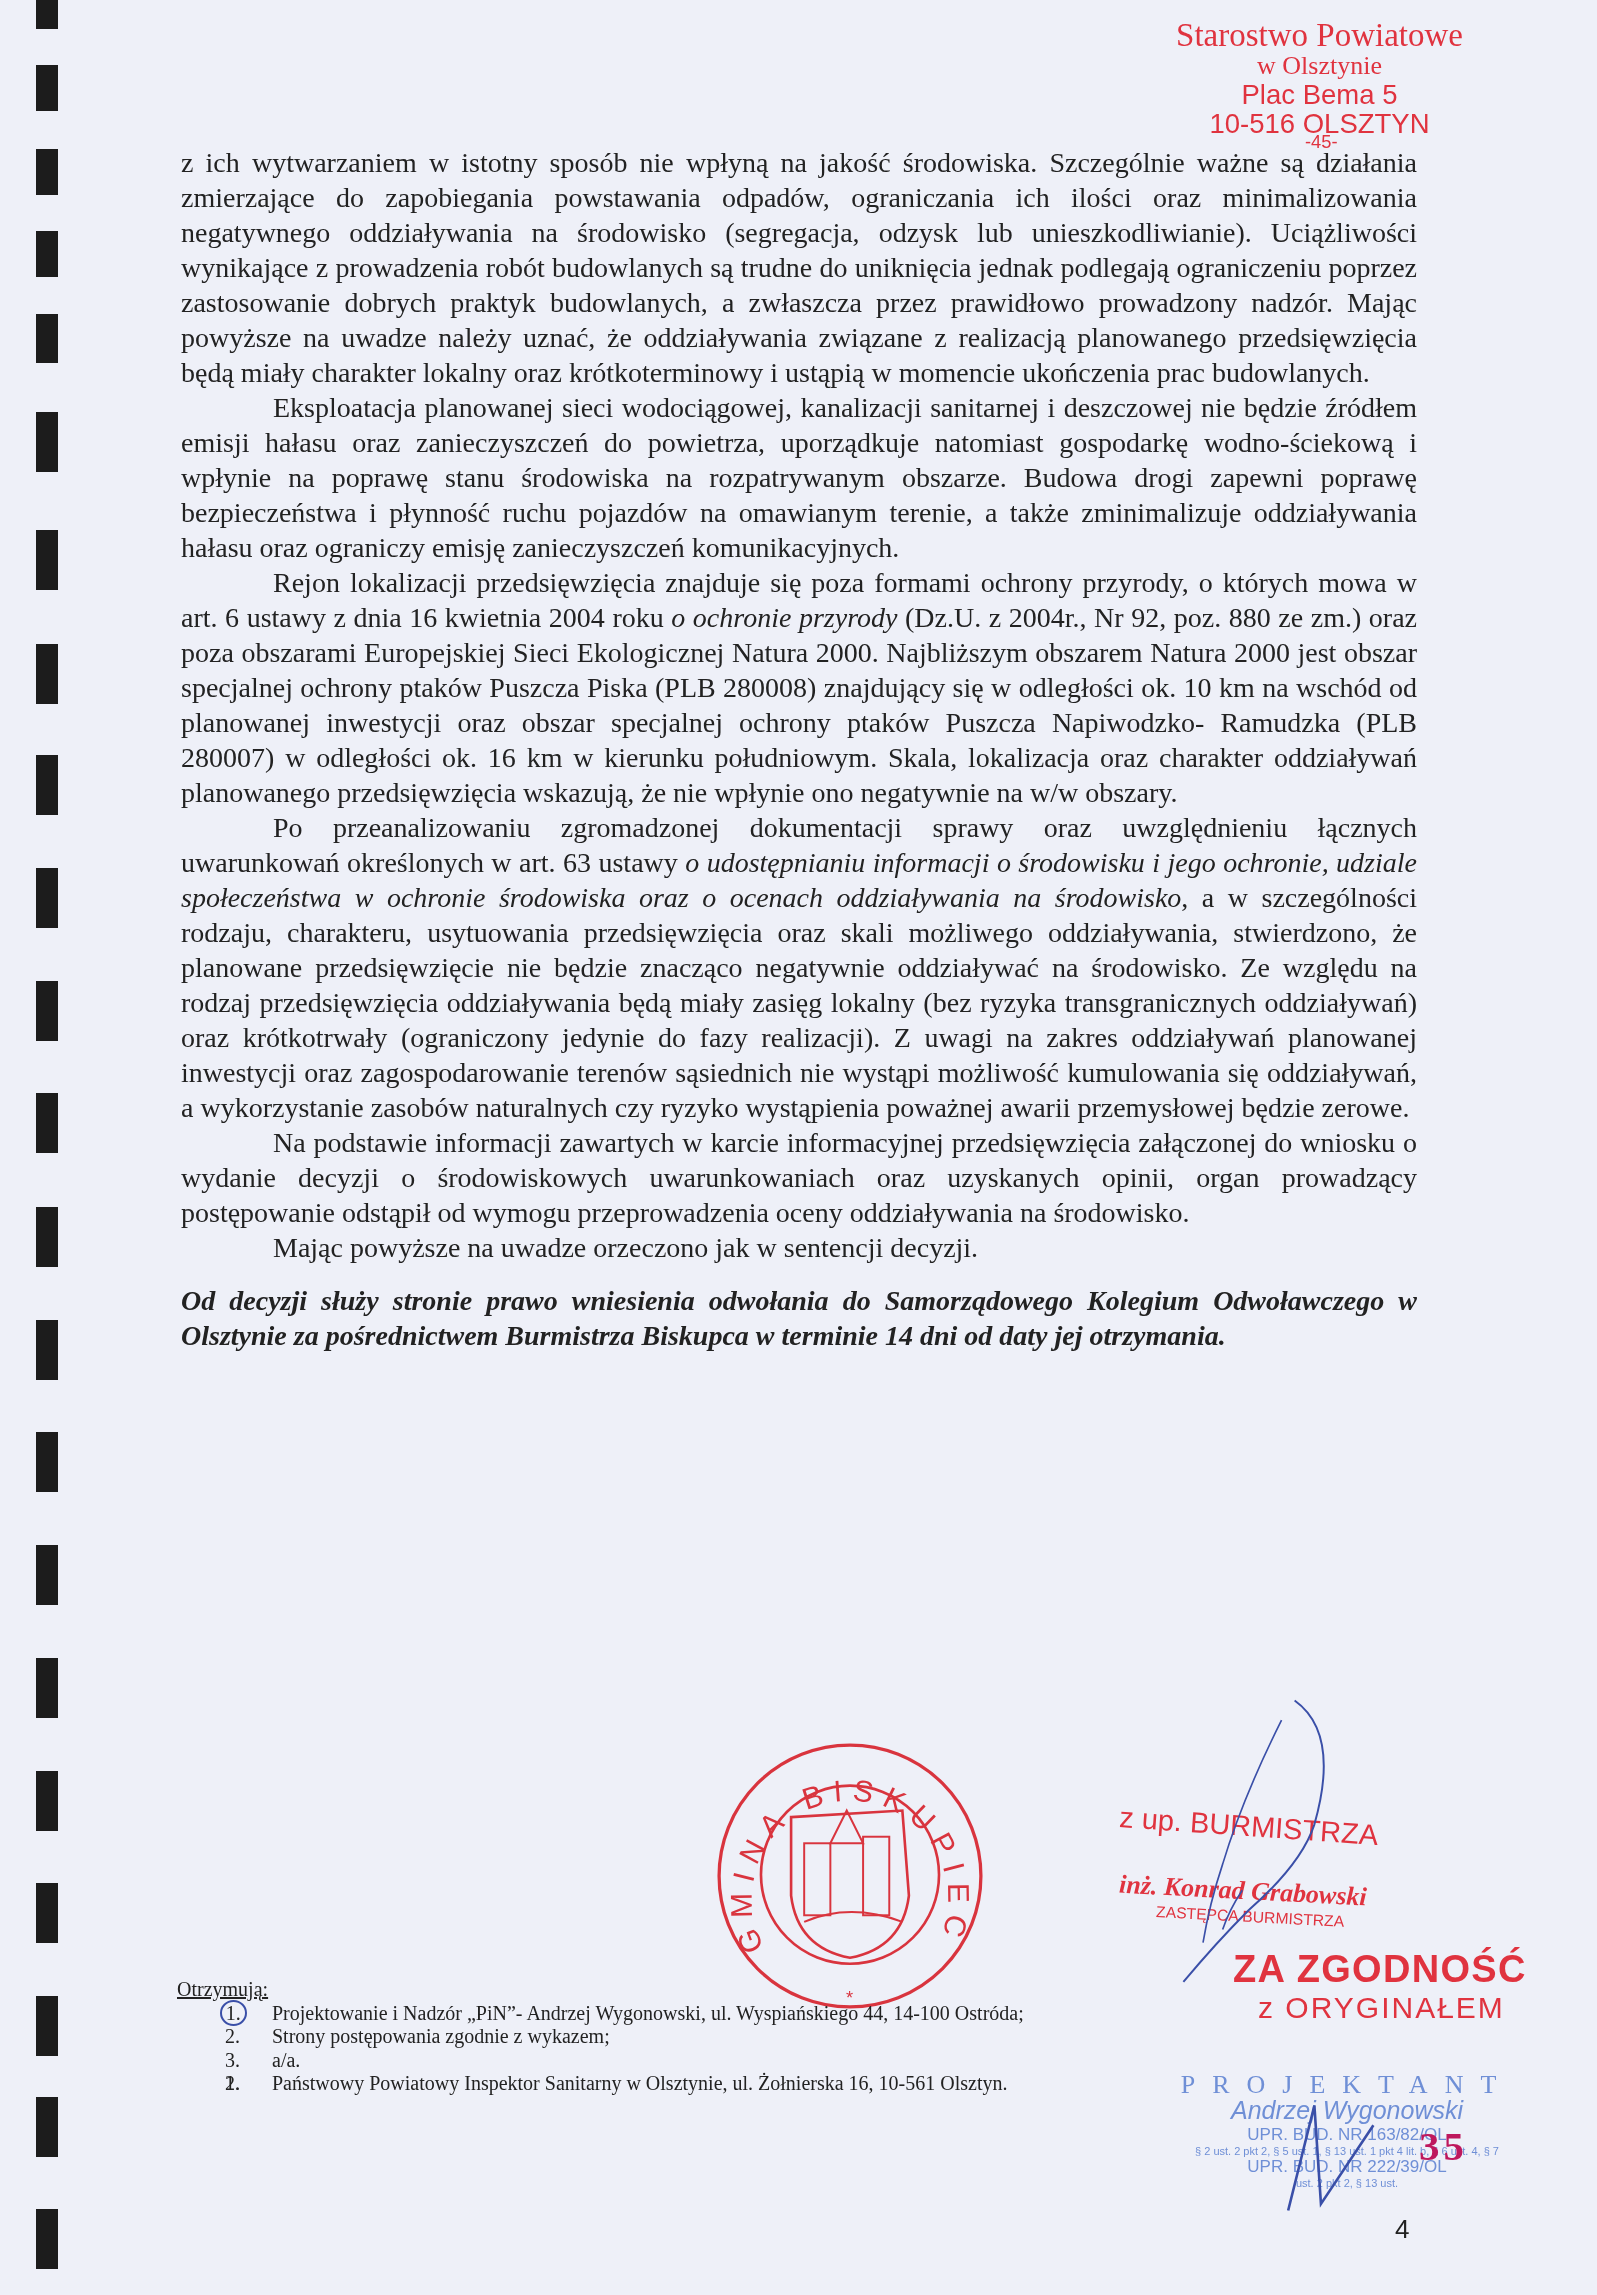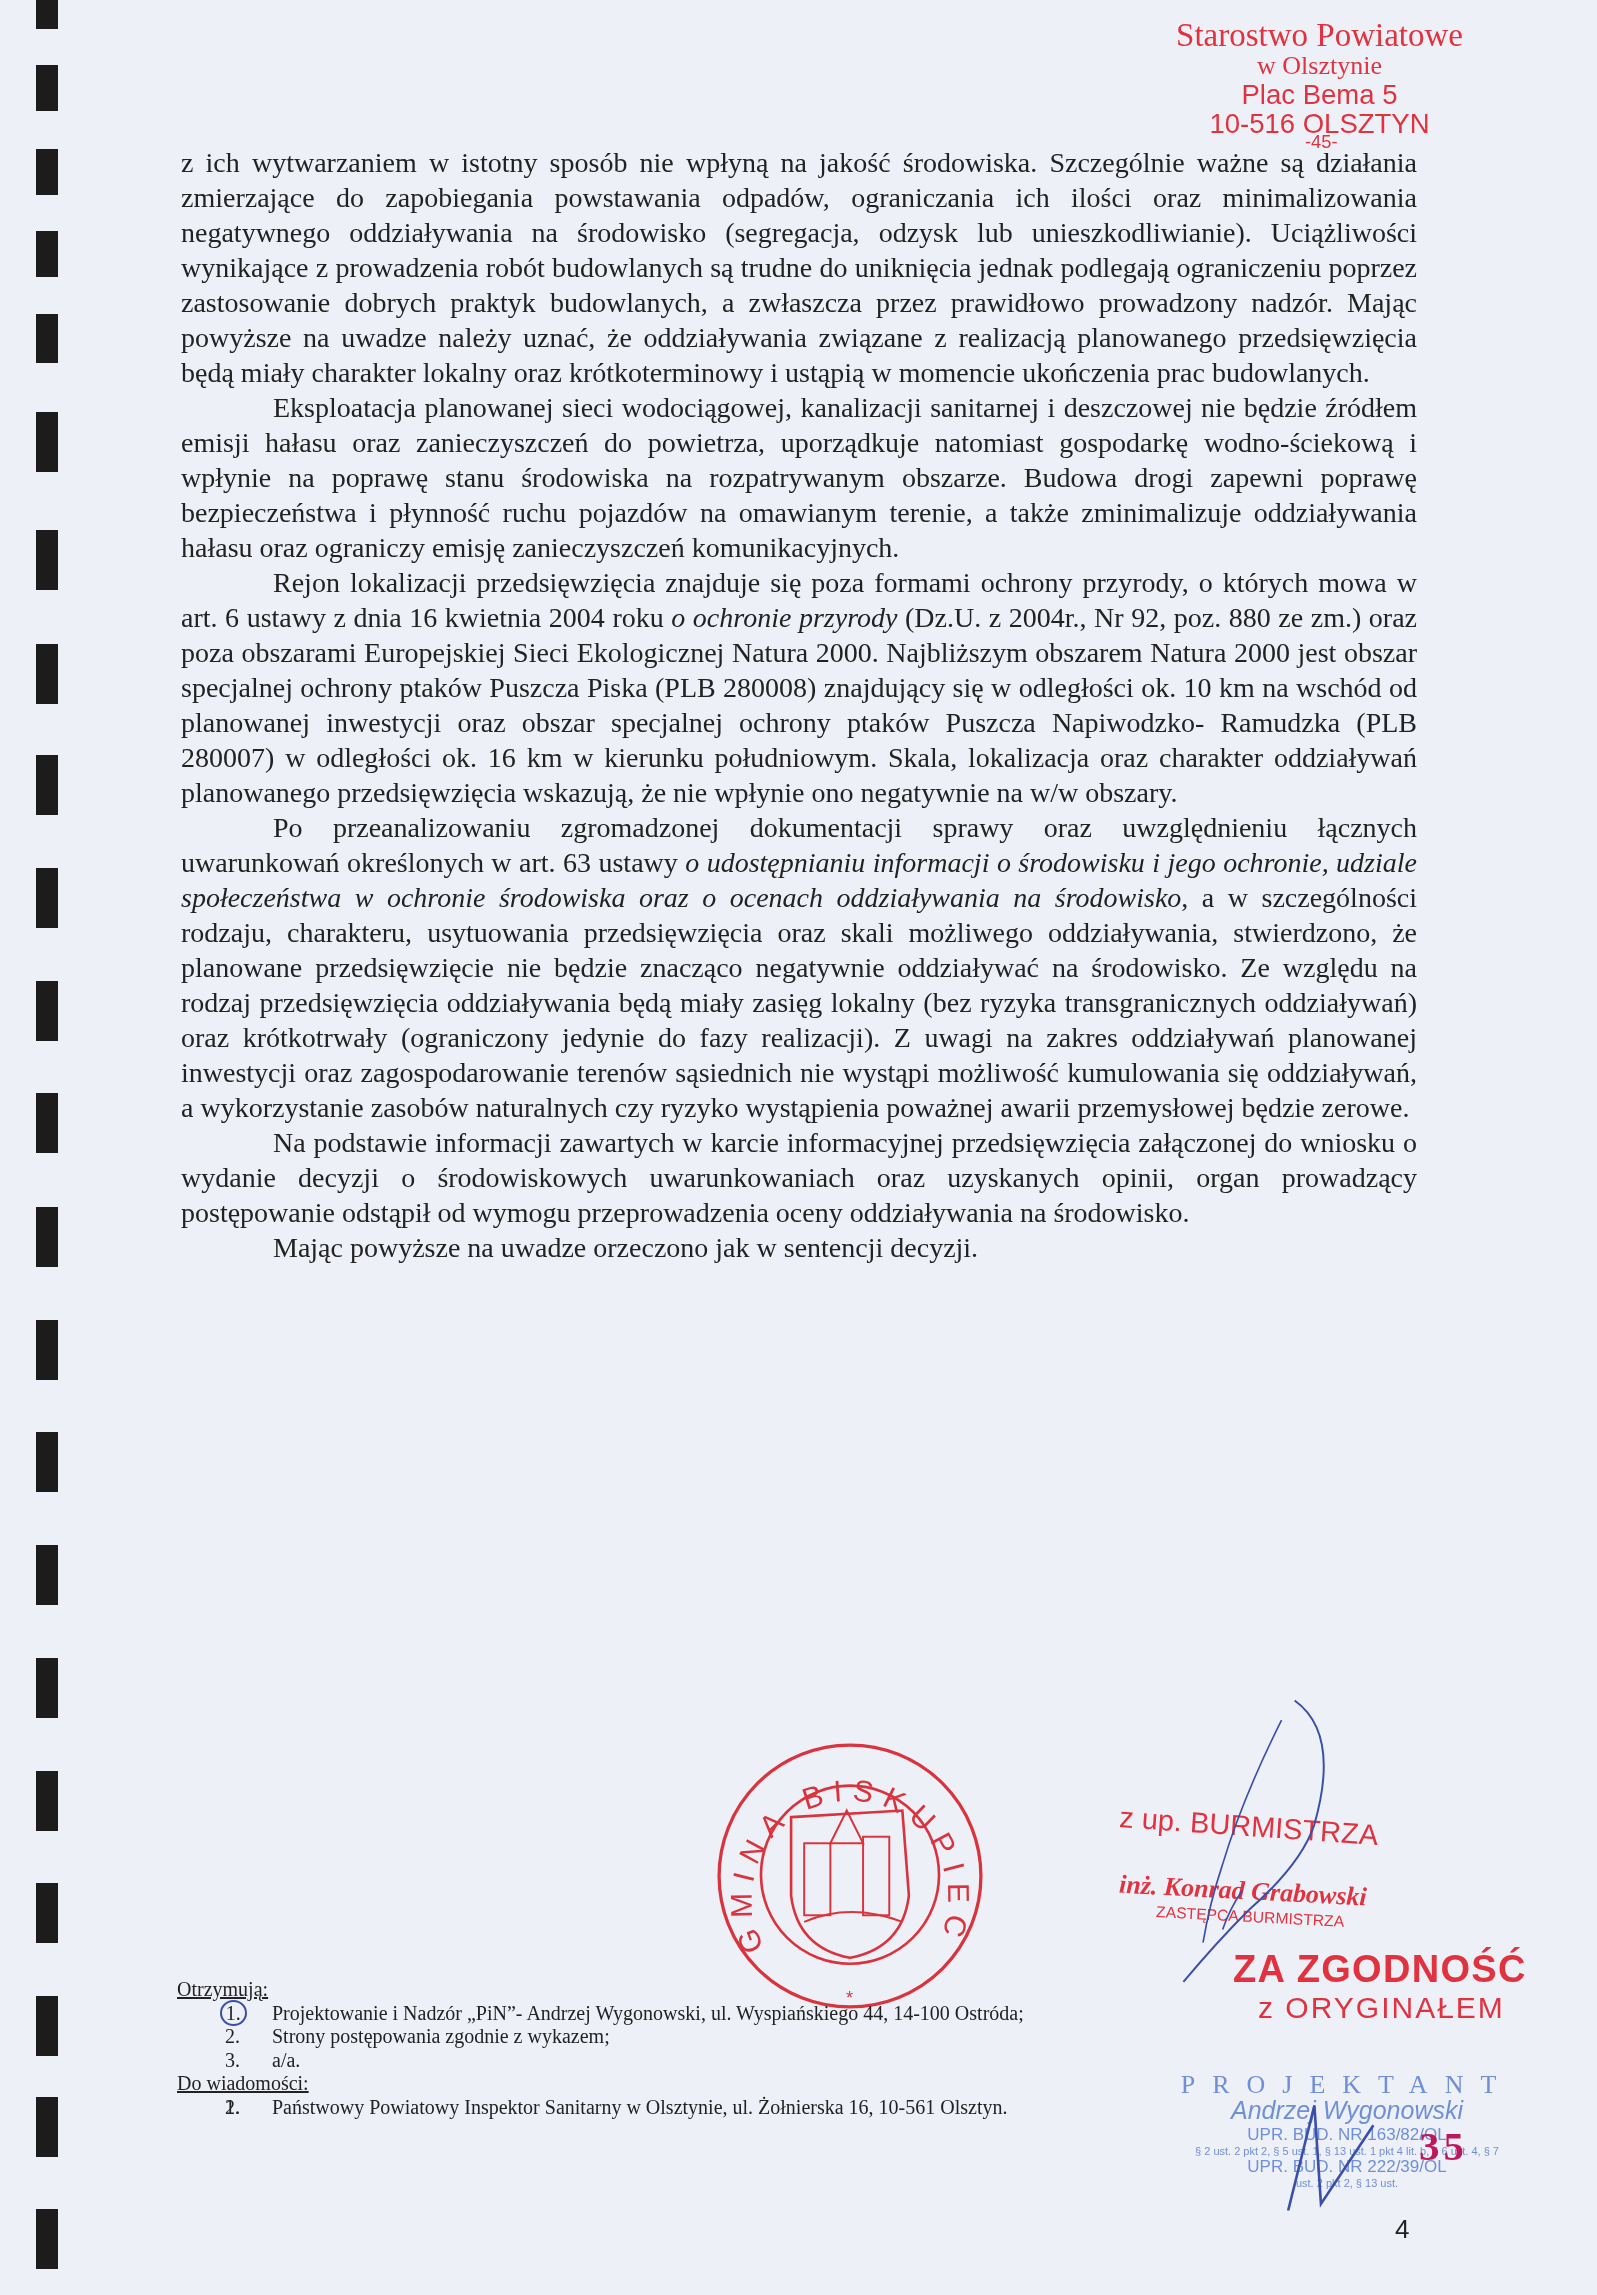--- a/index.html
+++ b/index.html
@@ -75,20 +75,21 @@
 </div>
 <div class="page-mark">-45-</div>
 
 <div class="body-text">
   <p>z ich wytwarzaniem w istotny sposób nie wpłyną na jakość środowiska. Szczególnie ważne są działania zmierzające do zapobiegania powstawania odpadów, ograniczania ich ilości oraz minimalizowania negatywnego oddziaływania na środowisko (segregacja, odzysk lub unieszkodliwianie). Uciążliwości wynikające z prowadzenia robót budowlanych są trudne do uniknięcia jednak podlegają ograniczeniu poprzez zastosowanie dobrych praktyk budowlanych, a zwłaszcza przez prawidłowo prowadzony nadzór. Mając powyższe na uwadze należy uznać, że oddziaływania związane z realizacją planowanego przedsięwzięcia będą miały charakter lokalny oraz krótkoterminowy i ustąpią w momencie ukończenia prac budowlanych.</p>
   <p class="ind">Eksploatacja planowanej sieci wodociągowej, kanalizacji sanitarnej i deszczowej nie będzie źródłem emisji hałasu oraz zanieczyszczeń do powietrza, uporządkuje natomiast gospodarkę wodno-ściekową i wpłynie na poprawę stanu środowiska na rozpatrywanym obszarze. Budowa drogi zapewni poprawę bezpieczeństwa i płynność ruchu pojazdów na omawianym terenie, a także zminimalizuje oddziaływania hałasu oraz ograniczy emisję zanieczyszczeń komunikacyjnych.</p>
   <p class="ind"><span>Rejon lokalizacji przedsięwzięcia znajduje się poza formami ochrony przyrody, o których mowa w art. 6 ustawy z dnia 16 kwietnia 2004 roku </span><i>o ochronie przyrody</i><span> (Dz.U. z 2004r., Nr 92, poz. 880 ze zm.) oraz poza obszarami Europejskiej Sieci Ekologicznej Natura 2000. Najbliższym obszarem Natura 2000 jest obszar specjalnej ochrony ptaków Puszcza Piska (PLB 280008) znajdujący się w odległości ok. 10 km na wschód od planowanej inwestycji oraz obszar specjalnej ochrony ptaków Puszcza Napiwodzko- Ramudzka (PLB 280007) w odległości ok. 16 km w kierunku południowym. Skala, lokalizacja oraz charakter oddziaływań planowanego przedsięwzięcia wskazują, że nie wpłynie ono negatywnie na w/w obszary.</span></p>
   <p class="ind"><span>Po przeanalizowaniu zgromadzonej dokumentacji sprawy oraz uwzględnieniu łącznych uwarunkowań określonych w art. 63 ustawy </span><i>o udostępnianiu informacji o środowisku i jego ochronie, udziale społeczeństwa w ochronie środowiska oraz o ocenach oddziaływania na środowisko</i><span>, a w szczególności rodzaju, charakteru, usytuowania przedsięwzięcia oraz skali możliwego oddziaływania, stwierdzono, że planowane przedsięwzięcie nie będzie znacząco negatywnie oddziaływać na środowisko. Ze względu na rodzaj przedsięwzięcia oddziaływania będą miały zasięg lokalny (bez ryzyka transgranicznych oddziaływań) oraz krótkotrwały (ograniczony jedynie do fazy realizacji). Z uwagi na zakres oddziaływań planowanej inwestycji oraz zagospodarowanie terenów sąsiednich nie wystąpi możliwość kumulowania się oddziaływań, a wykorzystanie zasobów naturalnych czy ryzyko wystąpienia poważnej awarii przemysłowej będzie zerowe.</span></p>
   <p class="ind">Na podstawie informacji zawartych w karcie informacyjnej przedsięwzięcia załączonej do wniosku o wydanie decyzji o środowiskowych uwarunkowaniach oraz uzyskanych opinii, organ prowadzący postępowanie odstąpił od wymogu przeprowadzenia oceny oddziaływania na środowisko.</p>
   <p class="ind">Mając powyższe na uwadze orzeczono jak w sentencji decyzji.</p>
+  <p class="appeal">Od decyzji służy stronie prawo wniesienia odwołania do Samorządowego Kolegium Odwoławczego w Olsztynie za pośrednictwem Burmistrza Biskupca w terminie 14 dni od daty jej otrzymania.</p>
 </div>
 
 <svg class="seal" viewBox="0 0 440 440">
   <circle cx="220" cy="220" r="200" fill="none" stroke="#d9343e" stroke-width="5"></circle>
   <circle cx="220" cy="218" r="136" fill="none" stroke="#d9343e" stroke-width="4"></circle>
   <defs>
       <path id="sealArc" d="M 90 330 A 150 150 0 1 1 350 330"></path>
     </defs>
   <text font-family="Liberation Sans, sans-serif" font-size="46" fill="#d9343e" letter-spacing="14">
     <textPath href="#sealArc">GMINA BISKUPIEC</textPath>
@@ -116,21 +117,20 @@
 <div class="zgodnosc">
   <div class="l1">ZA ZGODNOŚĆ</div>
   <div class="l2">z ORYGINAŁEM</div>
 </div>
 
 <div class="recipients">
   <div class="hdr">Otrzymują:</div>
   <div class="item"><span class="num"><span class="circled">1.</span></span><span>Projektowanie i Nadzór „PiN”- Andrzej Wygonowski, ul. Wyspiańskiego 44, 14-100 Ostróda;</span></div>
   <div class="item"><span class="num">2.</span><span>Strony postępowania zgodnie z wykazem;</span></div>
   <div class="item"><span class="num">3.</span><span>a/a.</span></div>
-  <div class="hdr">Do wiadomości:</div>
   <div class="item"><span class="num">1.</span></div>
   <div class="item"><span class="num">2.</span><span>Państwowy Powiatowy Inspektor Sanitarny w Olsztynie, ul. Żołnierska 16, 10-561 Olsztyn.</span></div>
 </div>
 
 <div class="projektant">
   <div class="l1">PROJEKTANT</div>
   <div class="l2">Andrzej Wygonowski</div>
   <div class="l3">UPR. BUD. NR 163/82/OL</div>
   <div class="l4">§ 2 ust. 2 pkt 2, § 5 ust. 1, § 13 ust. 1 pkt 4 lit. b, § 6 ust. 4, § 7</div>
   <div class="l5">UPR. BUD. NR 222/39/OL</div>

